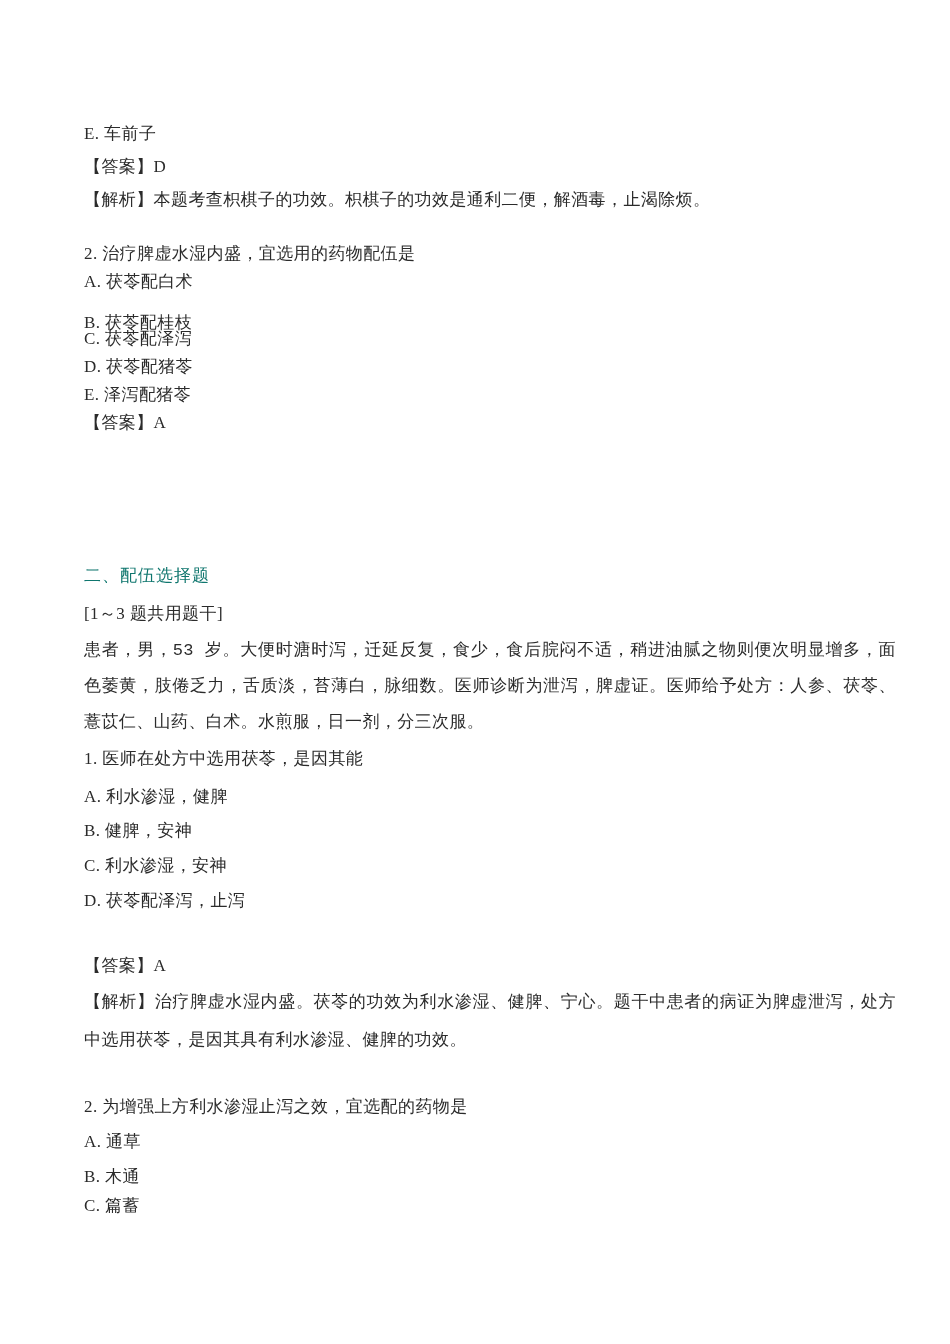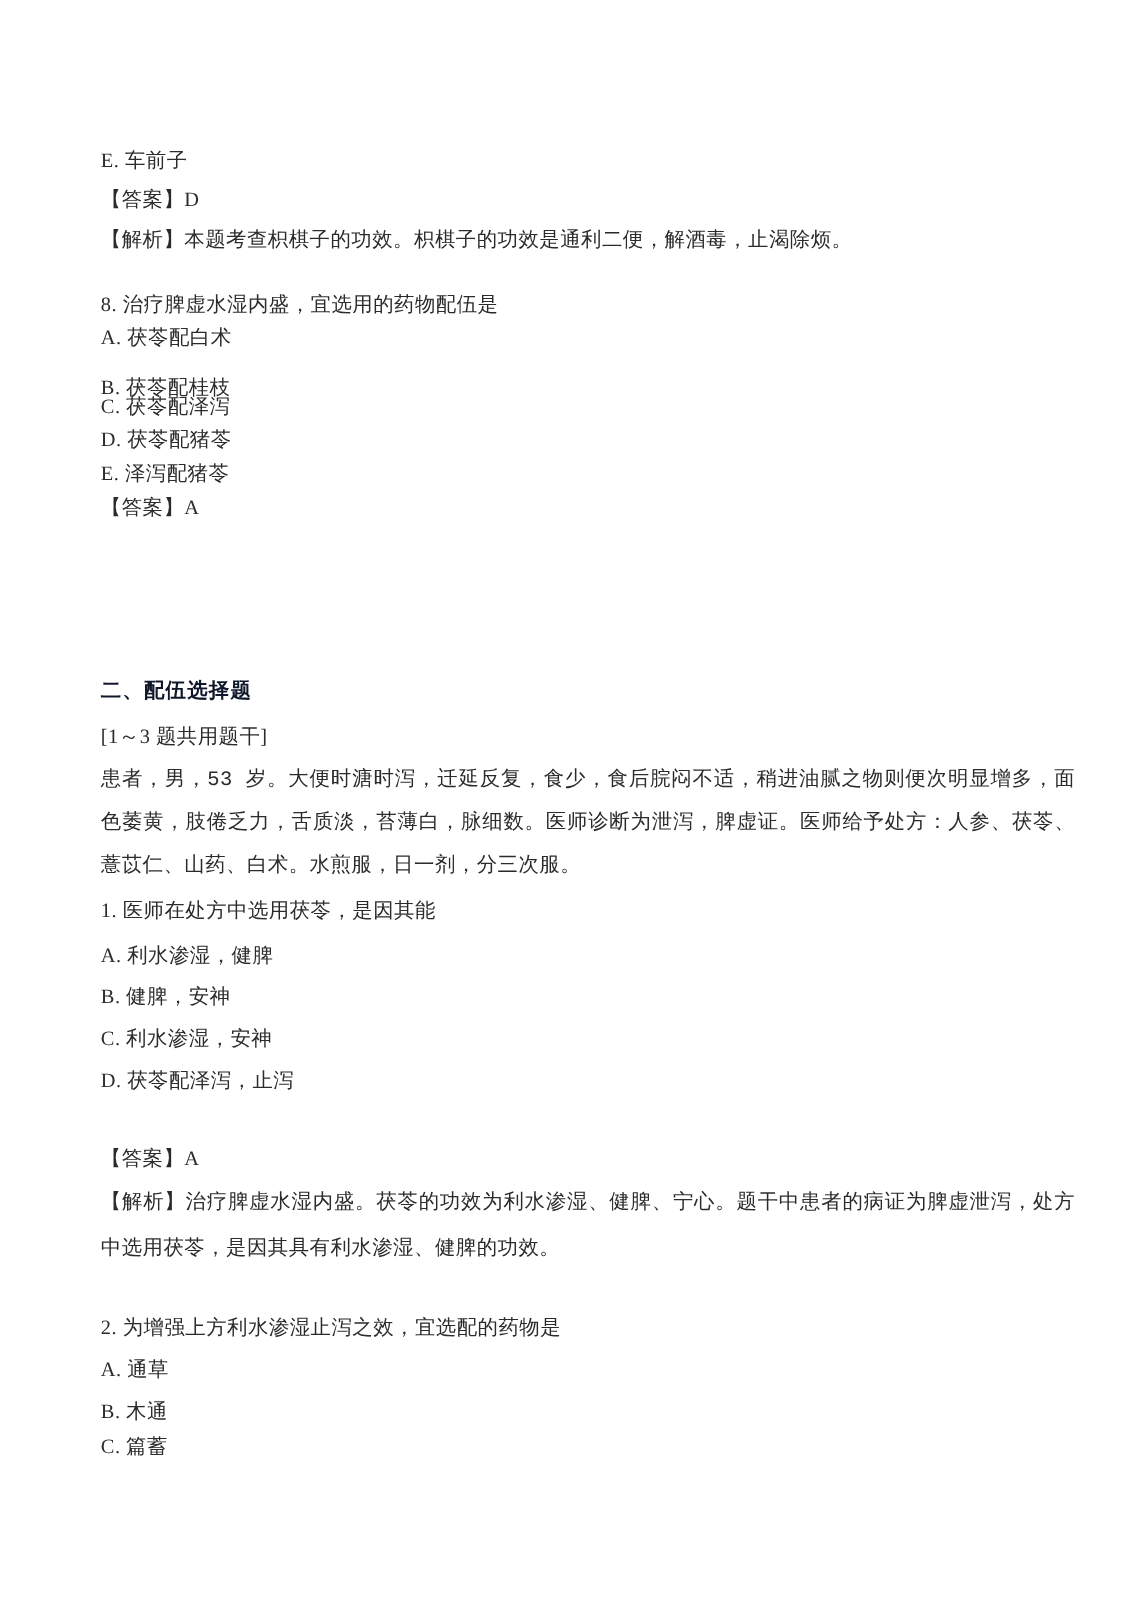--- a/index.html
+++ b/index.html
@@ -30,35 +30,35 @@
     white-space: normal;
     text-align: justify;
   }
   .lh29 { line-height: 29px; }
   .lh30 { line-height: 30px; }
   .lh35 { line-height: 35px; }
   .lh36 { line-height: 36px; font-family: Liberation Mono, monospace; }
   .lh38 { line-height: 38px; }
   .heading {
     font-family: "Liberation Sans", "DejaVu Sans", sans-serif;
-    font-weight: bold;
-    color: #0f172a;
+    font-weight: normal;
+    color: #0f766e;
     letter-spacing: 1px;
   }
 </style>
 </head>
 <body>
 
 <div class="page">
 
   <p class="line lh29" style="top:119px">E. 车前子</p>
   <p class="line lh29" style="top:152px">【答案】D</p>
   <p class="line lh29 para" style="top:185px">【解析】本题考查枳棋子的功效。枳棋子的功效是通利二便，解酒毒，止渴除烦。</p>
 
-  <p class="line lh29" style="top:239px">8. 治疗脾虚水湿内盛，宜选用的药物配伍是</p>
+  <p class="line lh29" style="top:239px">2. 治疗脾虚水湿内盛，宜选用的药物配伍是</p>
   <p class="line lh29" style="top:267px">A. 茯苓配白术</p>
   <p class="line lh29" style="top:308px">B. 茯苓配桂枝</p>
   <p class="line lh29" style="top:324px">C. 茯苓配泽泻</p>
   <p class="line lh29" style="top:352px">D. 茯苓配猪苓</p>
   <p class="line lh29" style="top:380px">E. 泽泻配猪苓</p>
   <p class="line lh29" style="top:408px">【答案】A</p>
 
   <p class="line lh29 heading" style="top:561px">二、配伍选择题</p>
   <p class="line lh35" style="top:596px">[1～3 题共用题干]</p>
   <p class="line lh36 para" style="top:633px">患者，男，53 岁。大便时溏时泻，迁延反复，食少，食后脘闷不适，稍进油腻之物则便次明显增多，面色萎黄，肢倦乏力，舌质淡，苔薄白，脉细数。医师诊断为泄泻，脾虚证。医师给予处方：人参、茯苓、薏苡仁、山药、白术。水煎服，日一剂，分三次服。</p>

